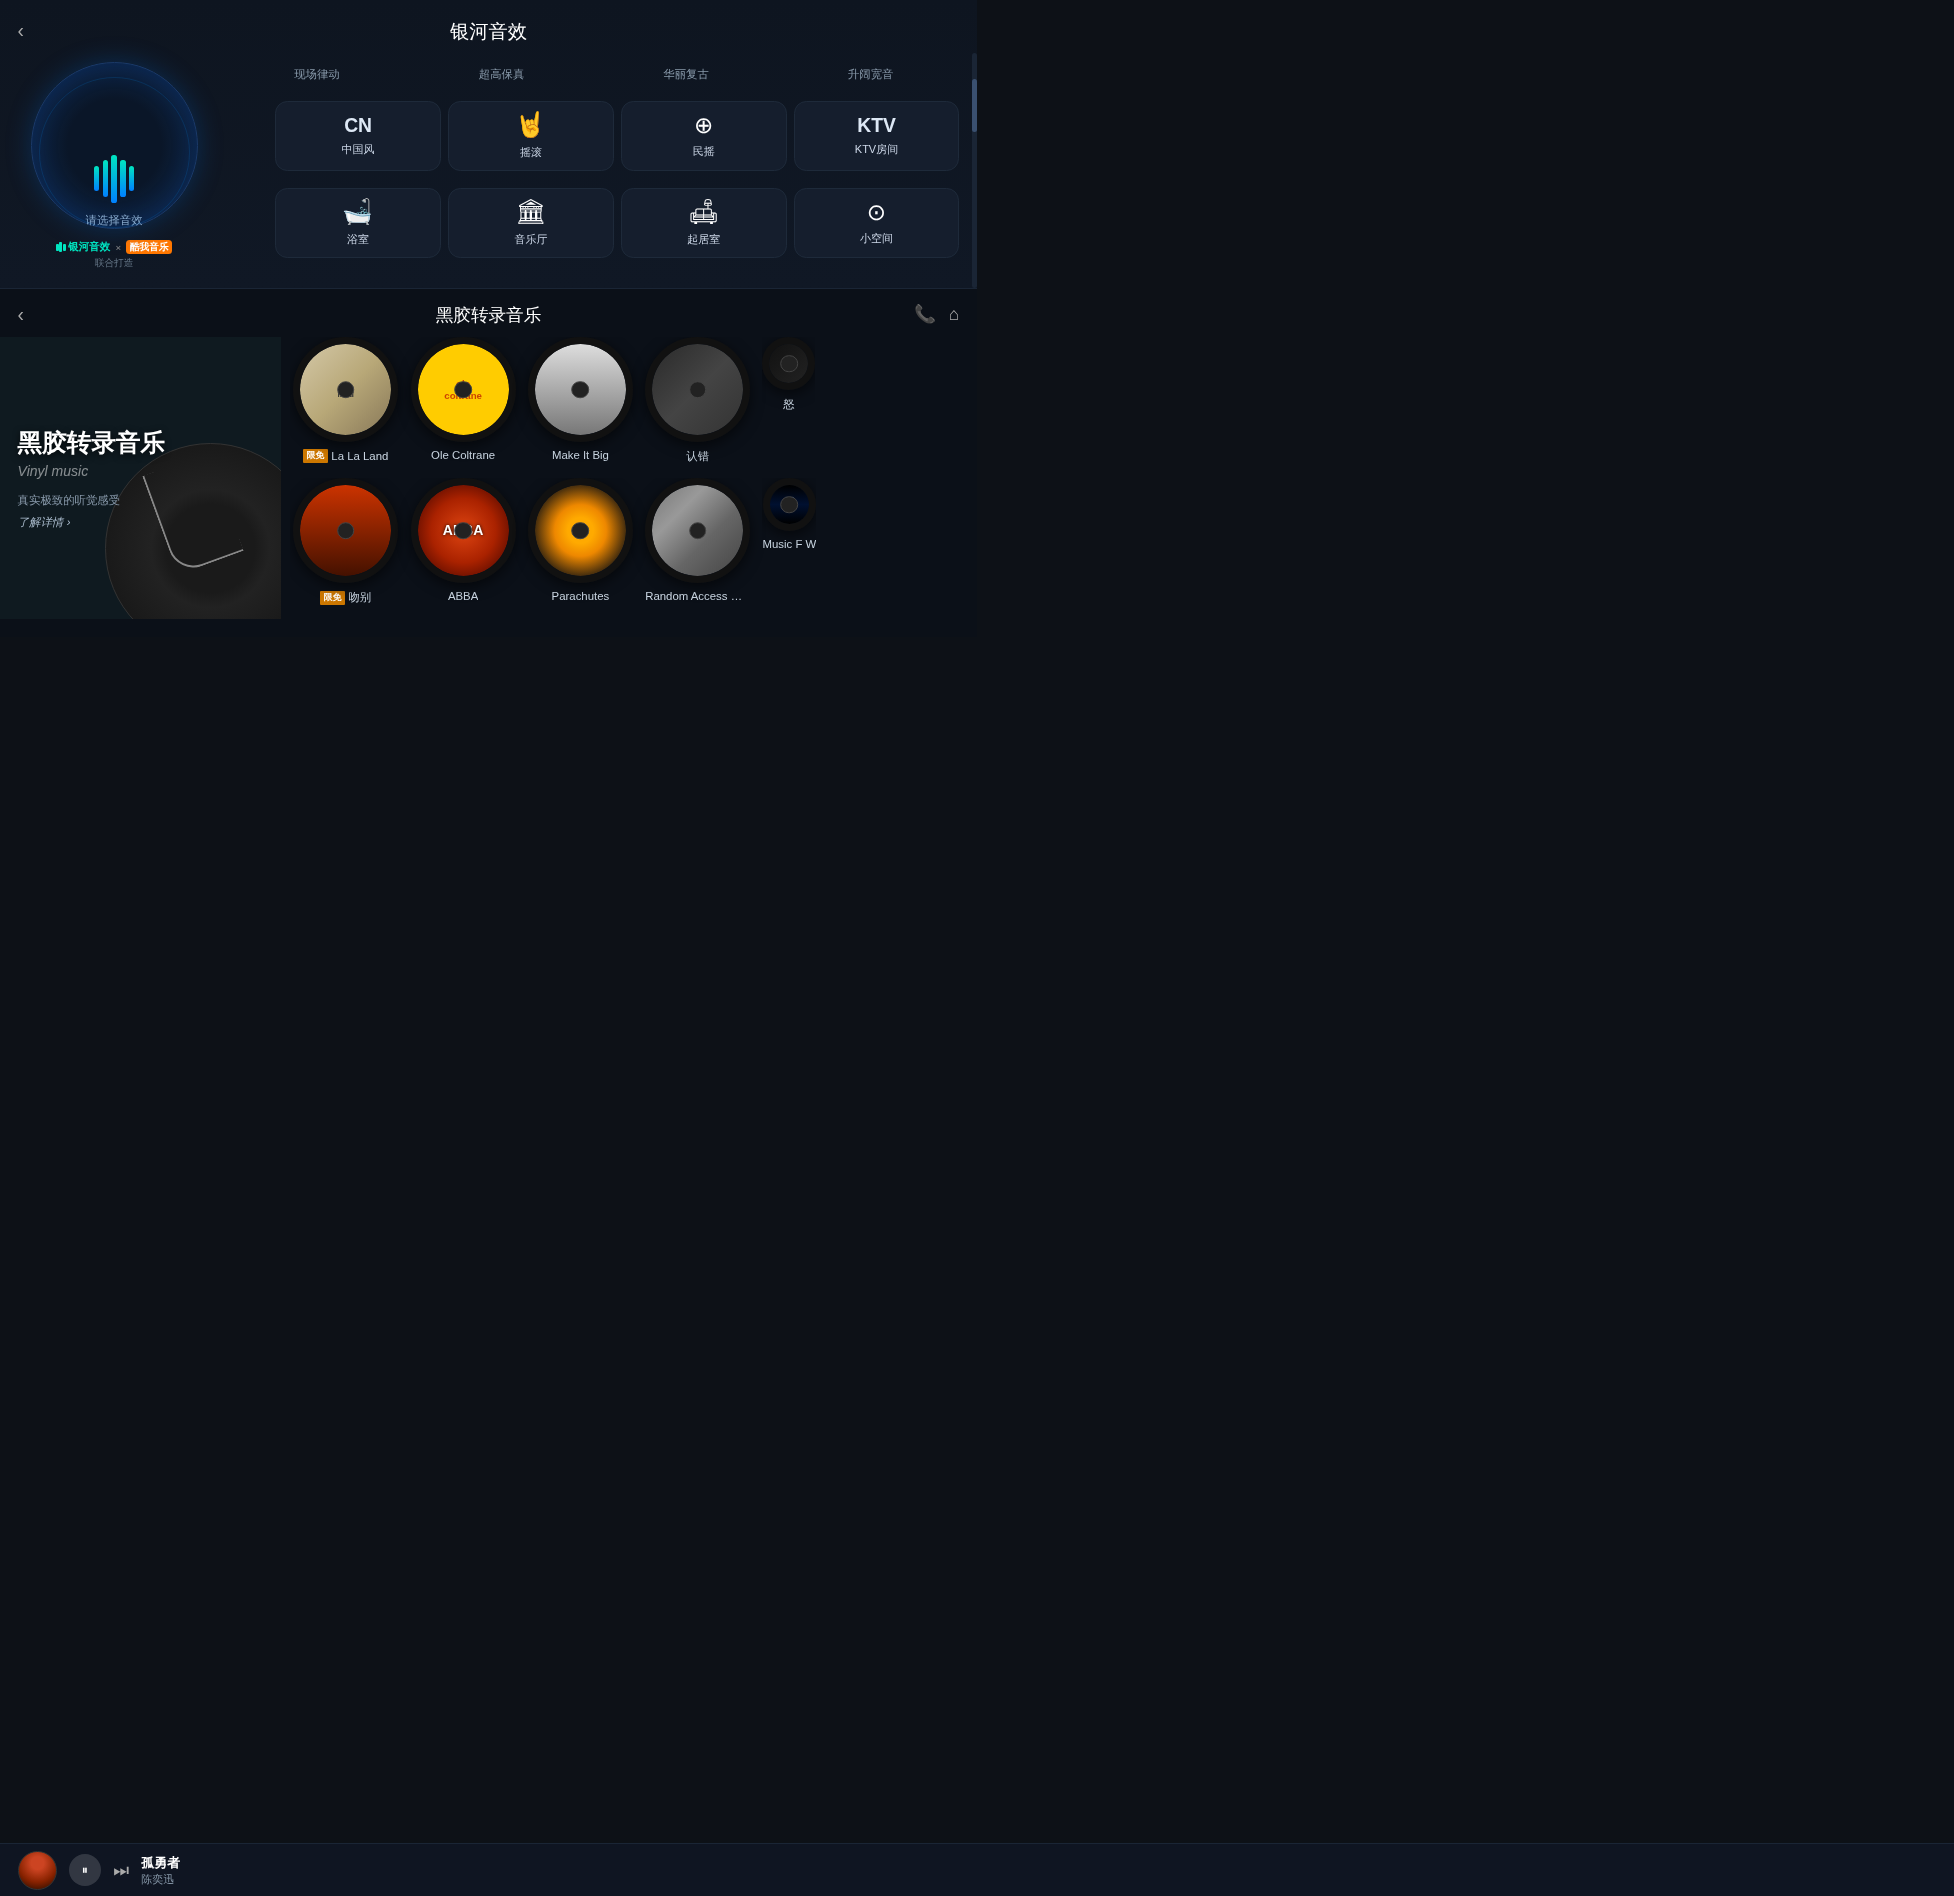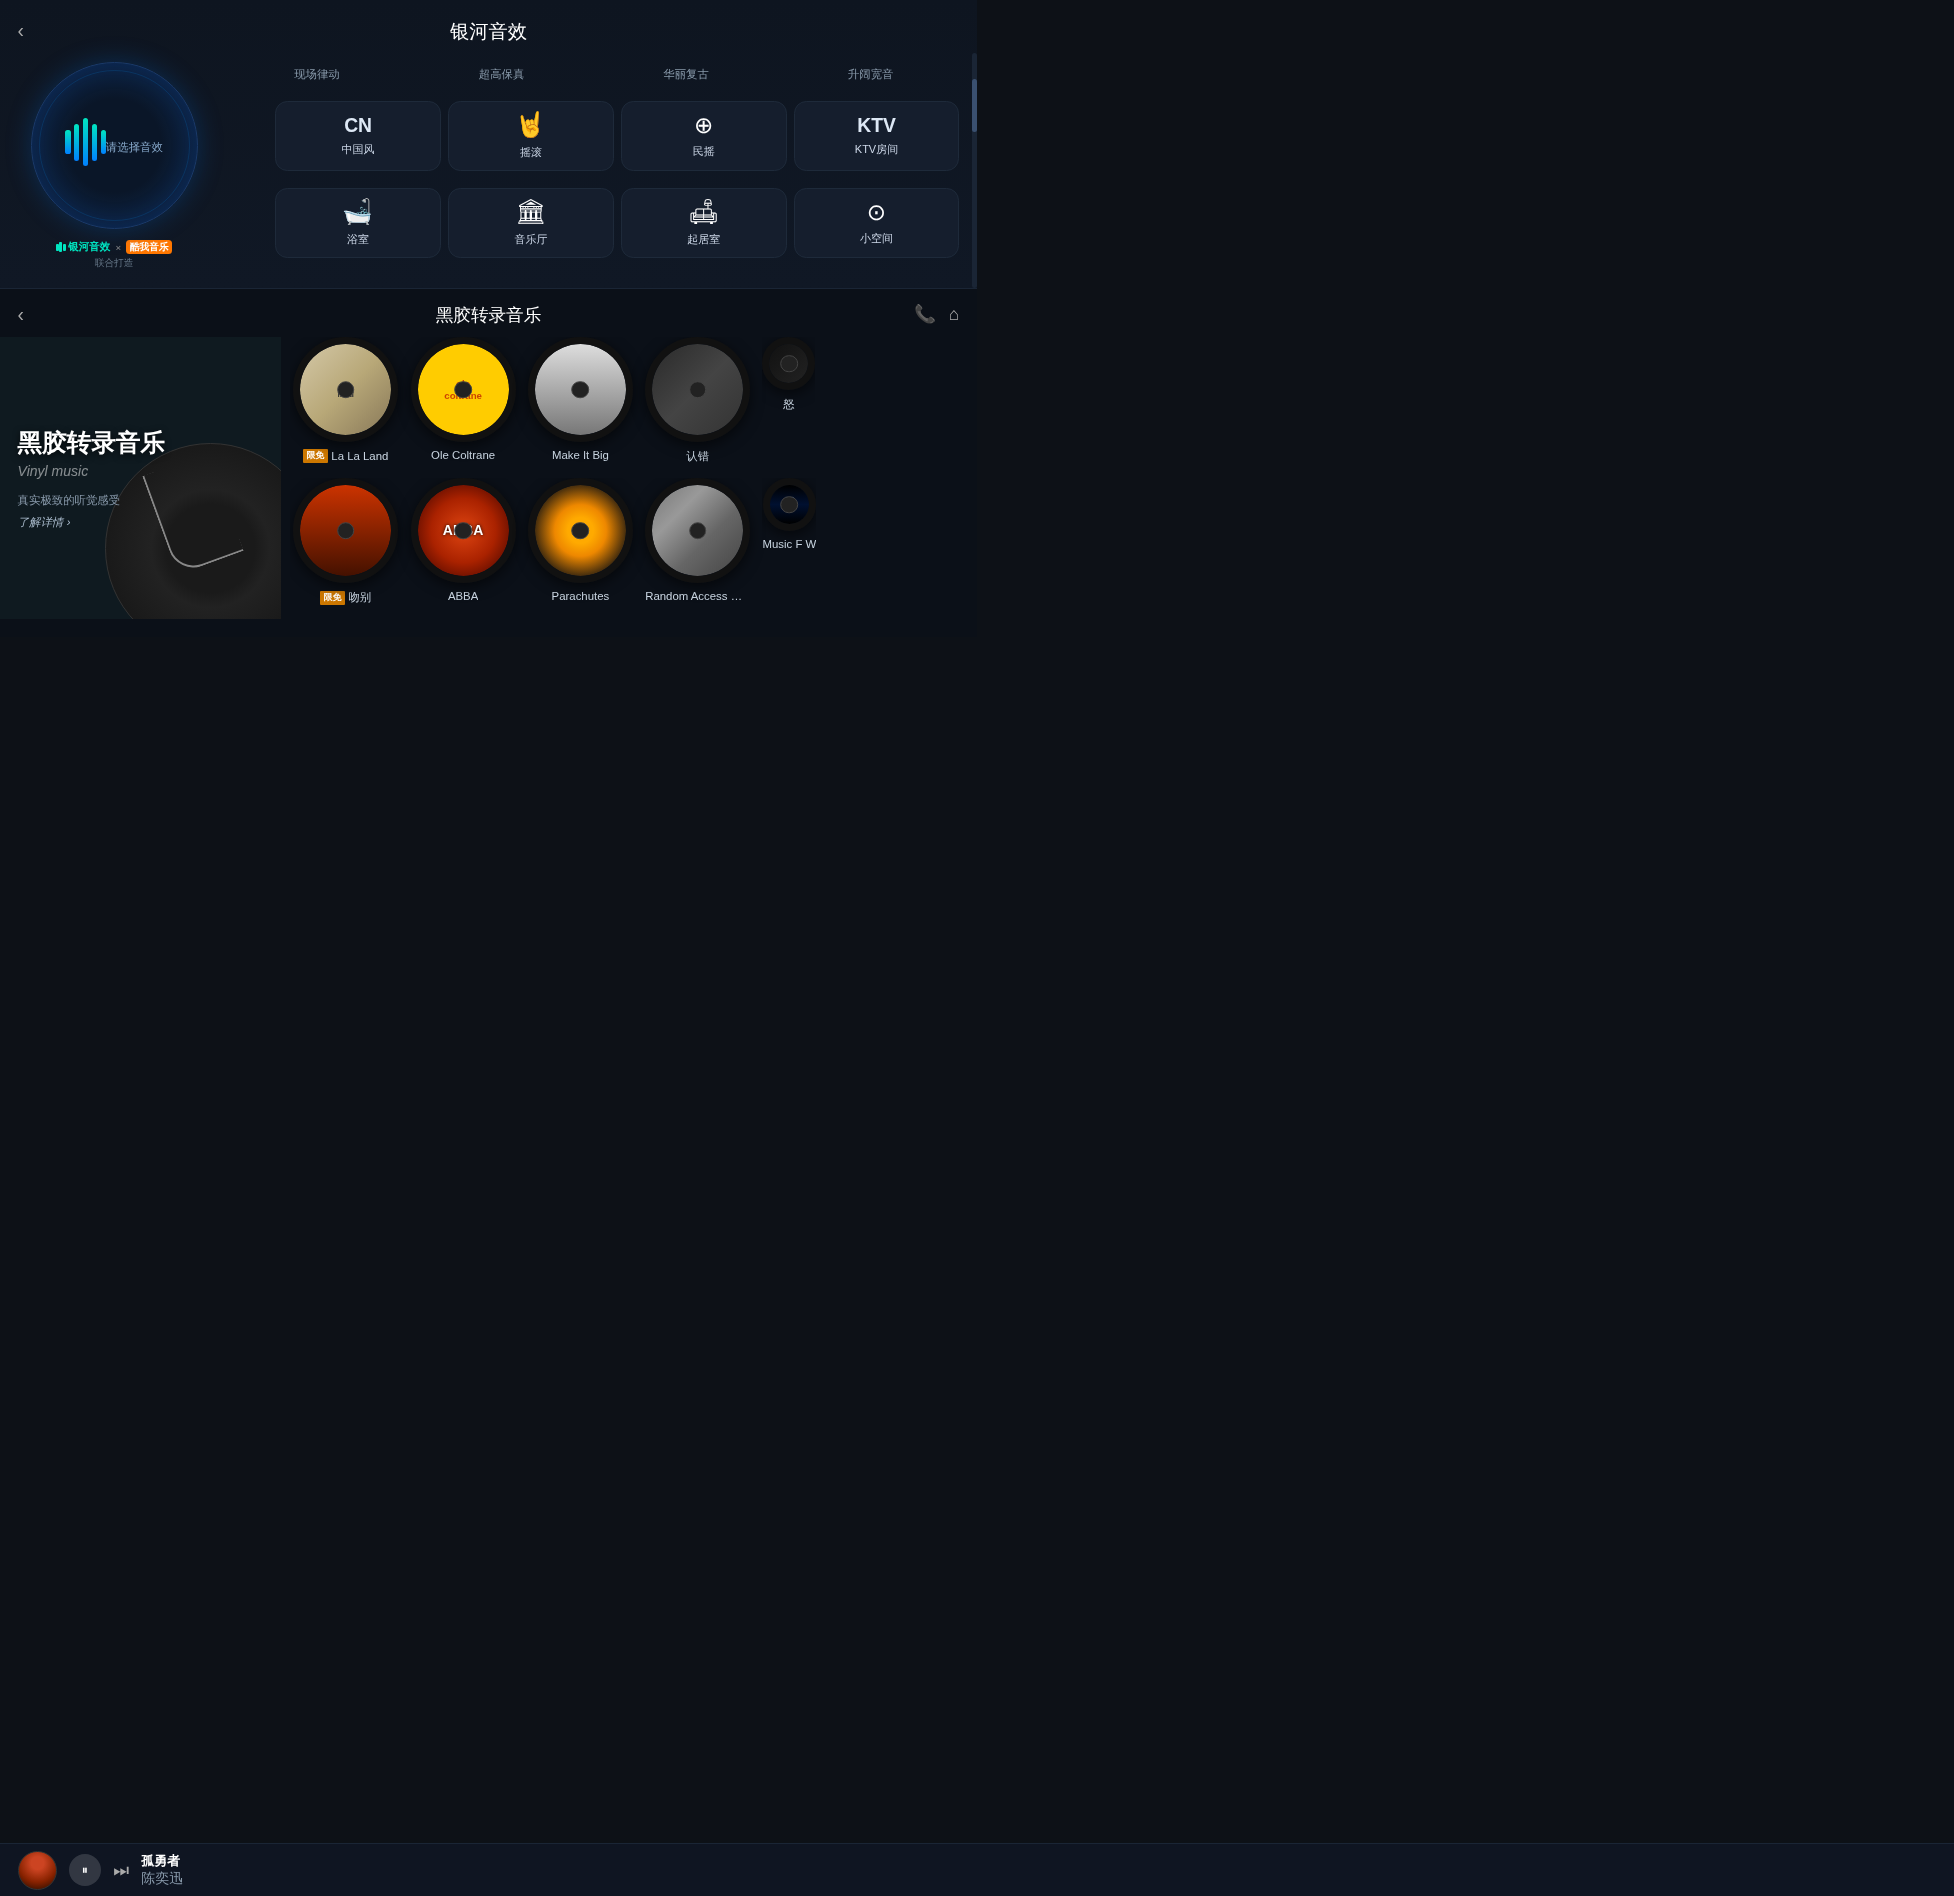--- a/index.html
+++ b/index.html
@@ -59,23 +59,23 @@
       justify-content: center;
     }
 
     .visualizer-circle {
       width: 167px;
       height: 167px;
       border-radius: 50%;
       background: radial-gradient(circle, #0a1628 40%, #0d2545 70%, #0a3060 100%);
       border: 1.8px solid #1a3a6a;
       display: flex;
-      flex-direction: row;
-      align-items: center;
-      justify-content: center;
+      flex-direction: column;
+      align-items: center;
+      justify-content: flex-end;
       position: relative;
       box-shadow: 0 0 26px rgba(0, 100, 200, 0.3), inset 0 0 26px rgba(0, 50, 150, 0.2);
     }
 
     .visualizer-circle::before {
       content: '';
       position: absolute;
       width: 149px;
       height: 149px;
       border-radius: 50%;
@@ -484,21 +484,21 @@
       flex: 1;
     }
 
     .now-playing-track {
       font-size: 13px;
       font-weight: 600;
       color: #fff;
     }
 
     .now-playing-artist {
-      font-size: 14px;
+      font-size: 11px;
       color: #8899aa;
     }
 
     
     .album-text-overlay {
       position: absolute;
       inset: 0;
       display: flex;
       align-items: center;
       justify-content: center;

